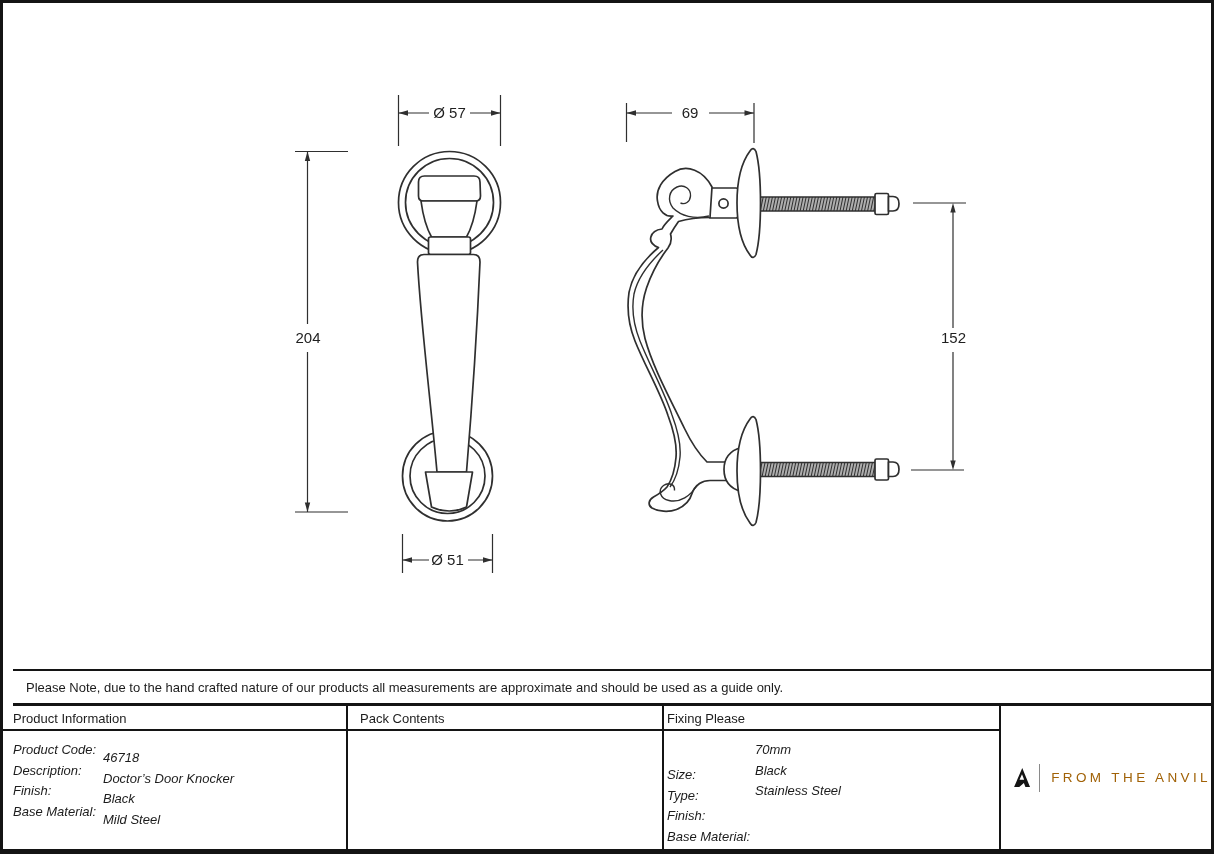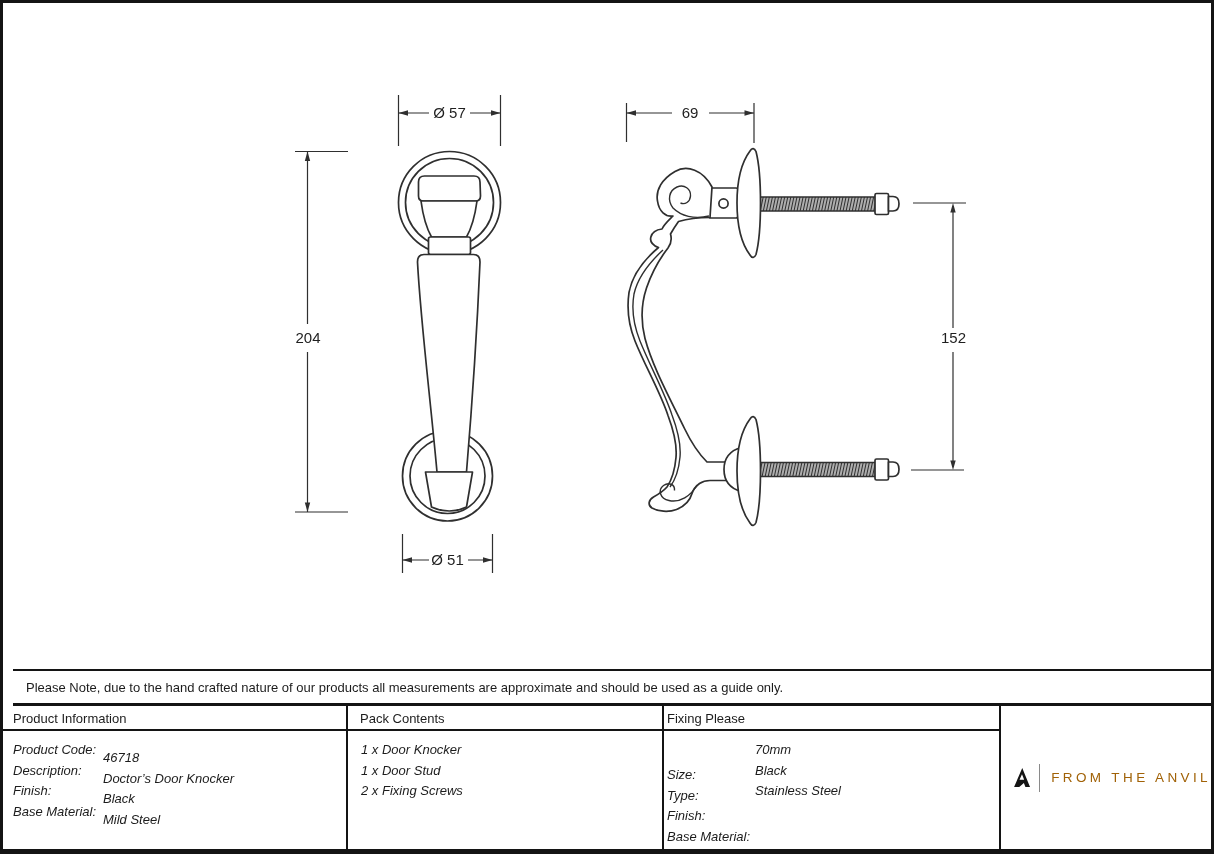--- a/index.html
+++ b/index.html
@@ -166,25 +166,20 @@
     <div>Finish:</div>
     <div>Base Material:</div>
   </div>
   <div class="stack" style="left:103px;margin-top:8px;">
     <div>46718</div>
     <div>Doctor’s Door Knocker</div>
     <div>Black</div>
     <div>Mild Steel</div>
   </div>
 
-  <div class="stack" style="left:361px;">
-    <div>1 x Door Knocker</div>
-    <div>1 x Door Stud</div>
-    <div>2 x Fixing Screws</div>
-  </div>
 
   <div class="stack" style="left:667px;margin-top:25px;">
     <div>Size:</div>
     <div>Type:</div>
     <div>Finish:</div>
     <div>Base Material:</div>
   </div>
   <div class="stack" style="left:755px;">
     <div>70mm</div>
     <div>Black</div>

